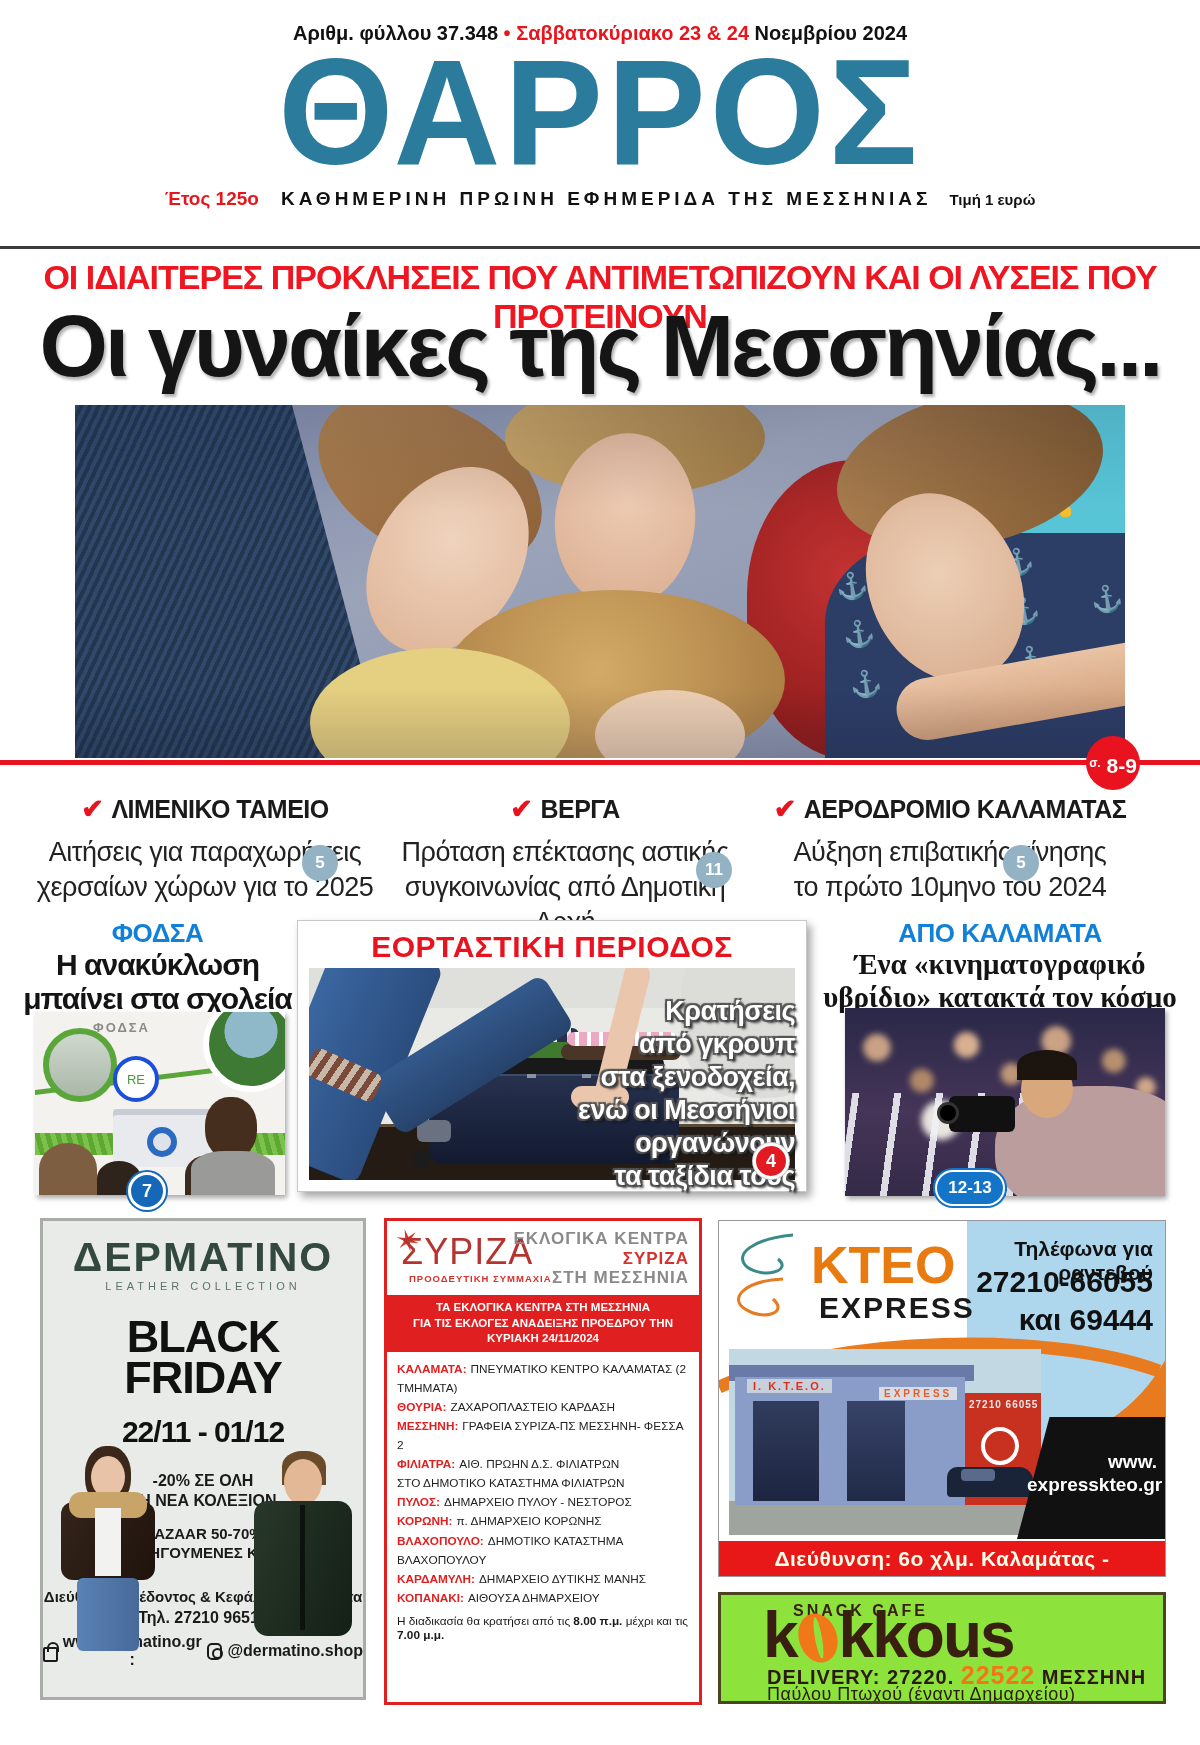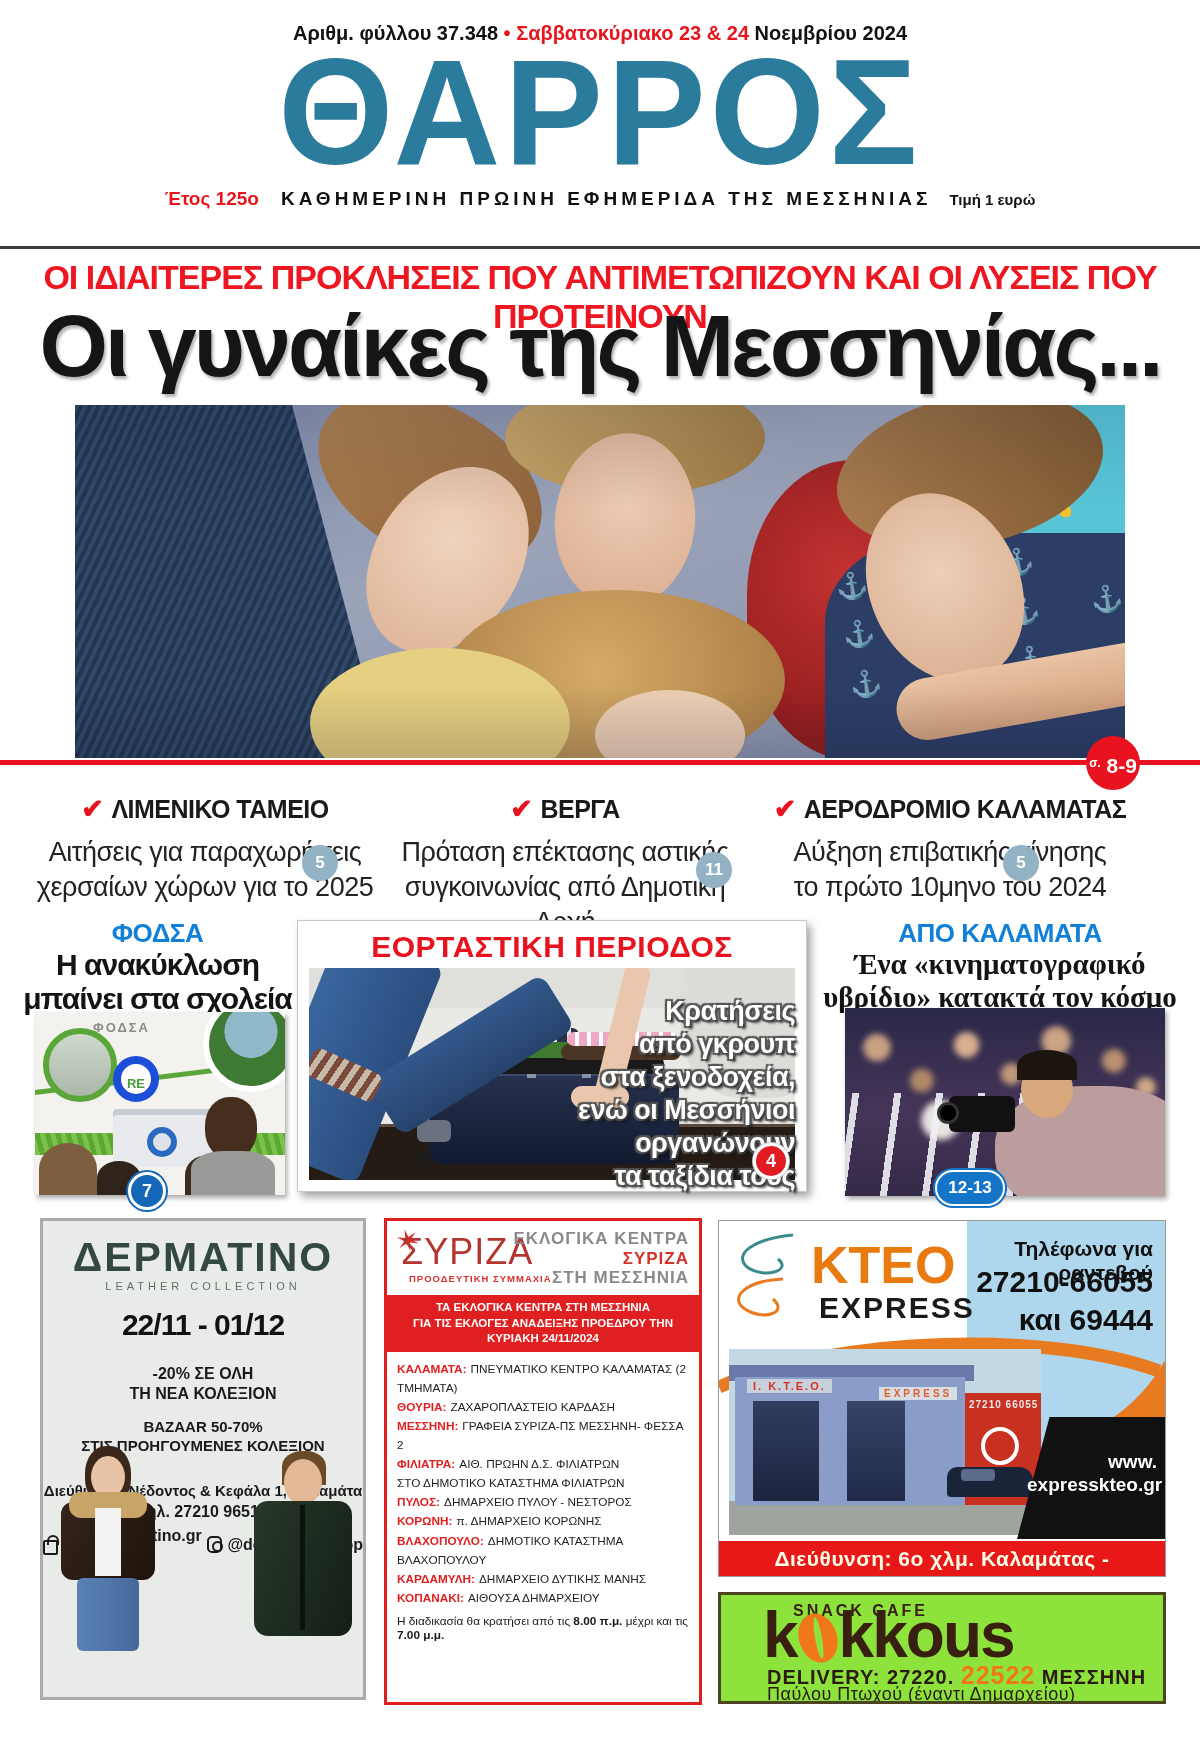--- a/index.html
+++ b/index.html
@@ -89,22 +89,22 @@
   .fodsa-kicker { top:918px; left:25px; width:265px; }
   .fodsa-title  { top:948px; left:15px; width:285px; }
   .fodsa-photo { top:1012px; left:35px; width:250px; height:183px; background:#f4f2ee; overflow:hidden;
                  box-shadow:2px 3px 5px rgba(0,0,0,.35); }
   .fp > div { position:absolute; }
   .fp-line { left:-10px; top:62px; width:280px; height:5px; background:#5aa63a; transform:rotate(-7deg); }
   .fp-circ1 { left:8px; top:16px; width:74px; height:74px; border-radius:50%; border:6px solid #5aa63a;
               background:linear-gradient(#cfd8ce,#aab8a8); }
   .fp-circ2 { right:-14px; top:-16px; width:96px; height:96px; border-radius:50%; border:6px solid #fff;
               background:radial-gradient(circle at 50% 35%, #8fb9c9 0 38%, #3e7a34 39%); }
-  .fp-re { left:78px; top:44px; width:46px; height:46px; border-radius:50%; background:#fff; border:8px solid #1d4ed8;
-           color:#4a9a3a; font-size:13px; font-weight:bold; text-align:center; line-height:40px; }
+  .fp-re { left:78px; top:44px; width:46px; height:46px; border-radius:50%; background:#fff; border:4px solid #1d4ed8;
+           color:#4a9a3a; font-size:13px; font-weight:normal; text-align:center; line-height:40px; }
   .fp-sign { left:58px; top:8px; color:#8a8a86; font-size:13px; font-weight:bold; letter-spacing:2px; }
   .fp-grass { left:0; bottom:40px; width:100%; height:22px;
               background:repeating-linear-gradient(75deg,#7cc24a 0 5px,#5da832 5px 10px); }
   .fp-table { left:78px; bottom:28px; width:104px; height:58px; background:#e9eaed; border-radius:4px;
               box-shadow:inset 0 6px 0 #c8ccd4; }
   .fp-wheel { left:112px; bottom:38px; width:30px; height:30px; border-radius:50%; border:6px solid #2a6ac0; background:#dfe2e8; }
   .fp-kid1 { left:4px; bottom:0; width:58px; height:52px; border-radius:50% 50% 0 0; background:#7e5e40; }
   .fp-kid2 { left:62px; bottom:0; width:44px; height:34px; border-radius:50% 50% 0 0; background:#2e241c; }
   .fp-kid3 { left:150px; bottom:0; width:46px; height:40px; border-radius:50% 50% 0 0; background:#3c2c20; }
   .fp-woman-hair { right:28px; bottom:36px; width:52px; height:62px; border-radius:46%; background:#462e1e; }
@@ -384,20 +384,22 @@
     <div class="cp-head"></div>
     <div class="cp-hair"></div>
     <div class="cp-cam"></div>
     <div class="cp-lens"></div>
   </div>
   <div class="abs badge1213">12-13</div>
 
   <div class="abs derm">
     <div class="derm-logo">ΔΕΡΜΑΤΙΝΟ</div>
     <div class="derm-tag">LEATHER COLLECTION</div>
+    <div class="derm-bf ml">BLACK
+FRIDAY</div>
     <div class="derm-dates">22/11 - 01/12</div>
     <div class="derm-offer1 ml">-20% ΣΕ ΟΛΗ
 ΤΗ ΝΕΑ ΚΟΛΕΞΙΟΝ</div>
     <div class="derm-offer2 ml">BAZAAR 50-70%
 ΣΤΙΣ ΠΡΟΗΓΟΥΜΕΝΕΣ ΚΟΛΕΞΙΟΝ</div>
     <div class="derm-addr">Διεύθυνση: Νέδοντος &amp; Κεφάλα 1, Καλαμάτα</div>
     <div class="derm-phone">Τηλ. 27210 96516</div>
     <div class="derm-web">
         <span class="bag-icon"></span>
         <span>www.dermatino.gr :</span>

